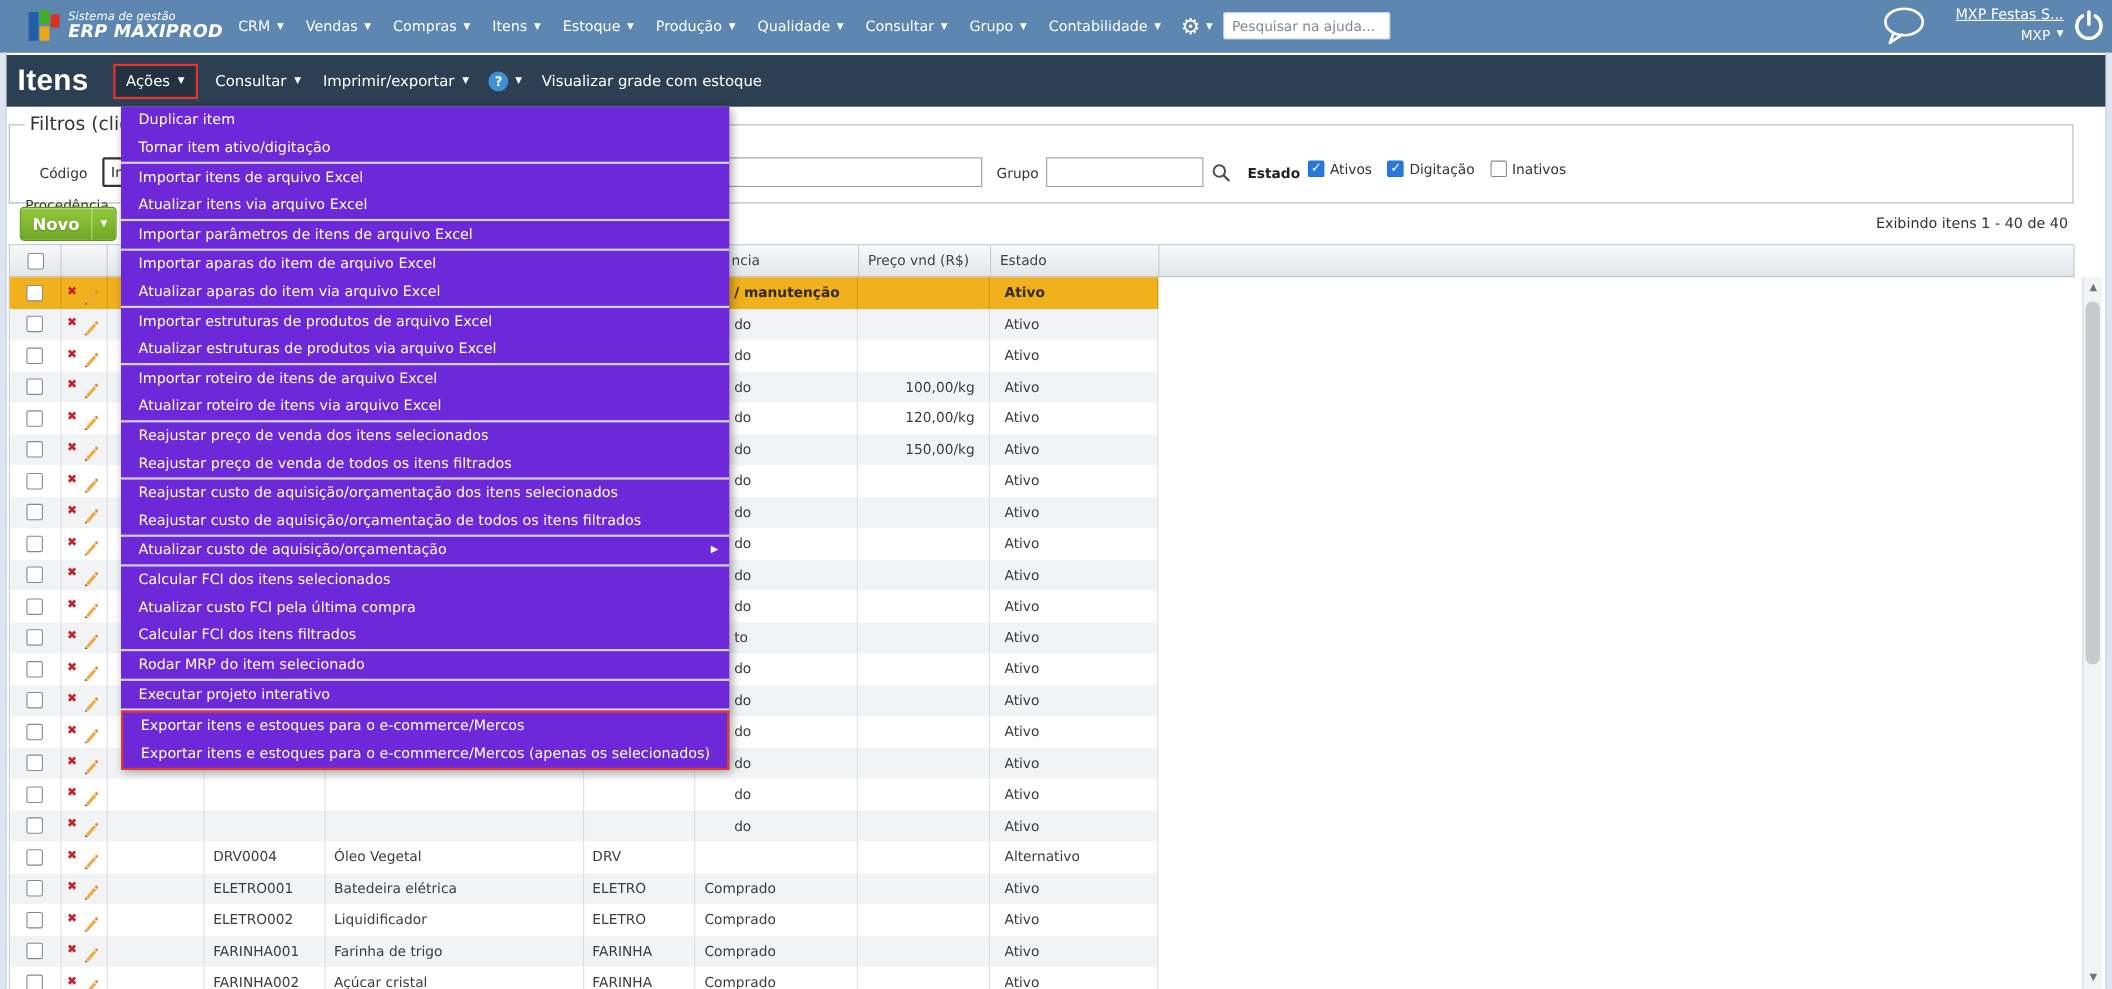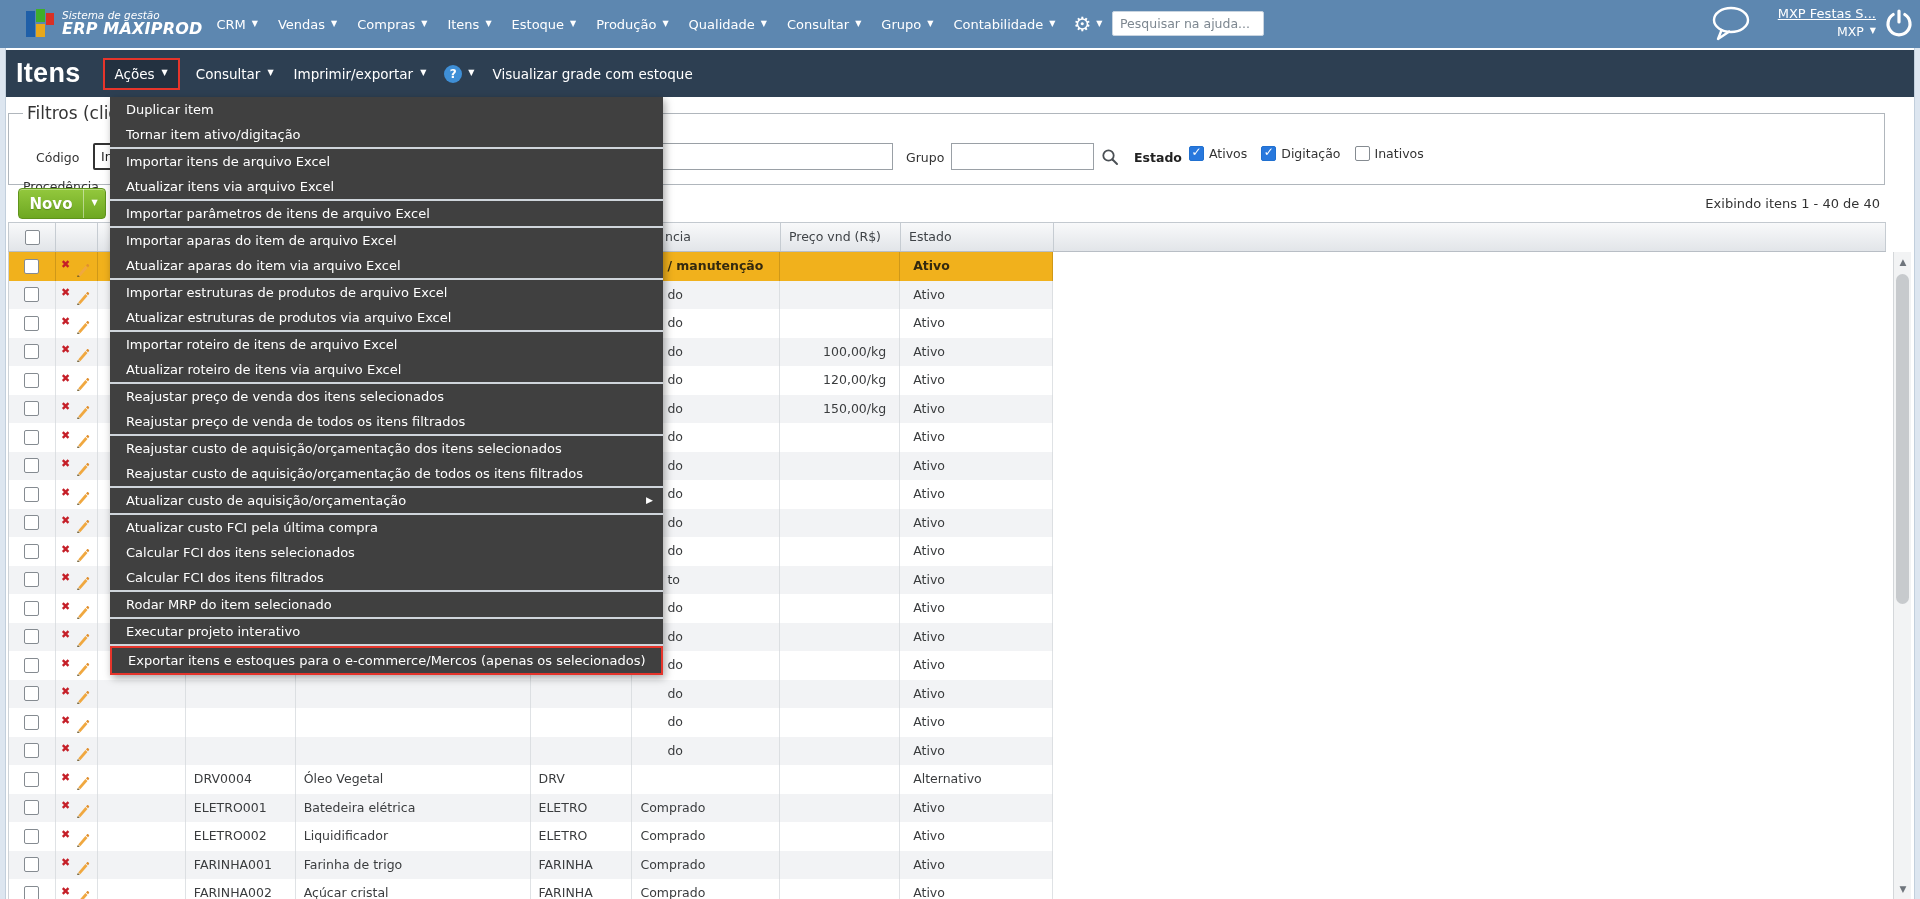--- a/index.html
+++ b/index.html
@@ -90,21 +90,21 @@
   .cell.c-sel { display:flex; align-items:center; justify-content:center; padding-left:0; }
   .cell.c-act { display:flex; align-items:center; gap:5px; padding-left:5px; }
   .cell.c-preco { text-align:right; padding-right:13px; padding-left:0; }
   .cell.c-estado { padding-left:13px; }
   .cell.pad { padding-left:35px; }
   .x-icon { font-size:0; cursor:pointer; }
   .x-icon::after { content:"✖"; font-size:11px; color:#c51f28; font-weight:bold; }
   .pencil-icon { width:15px; height:15px; display:inline-block; cursor:pointer; }
 
   
-  #actions-menu { position:absolute; left:110px; top:97px; width:553px; background:#404040; z-index:50; box-shadow:2px 3px 8px rgba(0,0,0,.35); }
+  #actions-menu { position:absolute; left:110px; top:97px; width:553px; background:#6d28d9; z-index:50; box-shadow:2px 3px 8px rgba(0,0,0,.35); }
   .menu-group { border-bottom:2px solid #cfd5db; }
   .menu-group:last-child { border-bottom:none; }
   .menu-group.highlight { border:2px solid #e6352b; }
   .menu-item { position:relative; height:25px; line-height:25px; padding:0 16px; color:#fff; font-size:13px; white-space:nowrap; overflow:hidden; cursor:pointer; }
   .submenu-arrow { position:absolute; right:10px; top:0; font-size:0; }
   .submenu-arrow::after { content:"▶"; font-size:9px; color:#fff; line-height:25px; }
 
   
   .vscroll { position:absolute; left:1893px; top:252px; width:18px; height:647px; background:#f2f3f4; border-left:1px solid #d4d7da; }
   .sb-btn { position:absolute; left:0; width:18px; height:16px; display:flex; align-items:center; justify-content:center; cursor:pointer; }
@@ -776,28 +776,29 @@
         <div class="menu-item"><span class="mi-label">Reajustar preço de venda de todos os itens filtrados</span></div>
       </div>
       <div class="menu-group">
         <div class="menu-item"><span class="mi-label">Reajustar custo de aquisição/orçamentação dos itens selecionados</span></div>
         <div class="menu-item"><span class="mi-label">Reajustar custo de aquisição/orçamentação de todos os itens filtrados</span></div>
       </div>
       <div class="menu-group">
         <div class="menu-item"><span class="mi-label">Atualizar custo de aquisição/orçamentação</span><span class="submenu-arrow"></span></div>
       </div>
       <div class="menu-group">
+        <div class="menu-item"><span class="mi-label">Calcular FCI dos itens selecionados</span></div>
         <div class="menu-item"><span class="mi-label">Atualizar custo FCI pela última compra</span></div>
-        <div class="menu-item"><span class="mi-label">Calcular FCI dos itens selecionados</span></div>
         <div class="menu-item"><span class="mi-label">Calcular FCI dos itens filtrados</span></div>
       </div>
       <div class="menu-group">
         <div class="menu-item"><span class="mi-label">Rodar MRP do item selecionado</span></div>
       </div>
       <div class="menu-group">
         <div class="menu-item"><span class="mi-label">Executar projeto interativo</span></div>
       </div>
       <div class="menu-group highlight">
+        <div class="menu-item"><span class="mi-label">Exportar itens e estoques para o e-commerce/Mercos</span></div>
         <div class="menu-item"><span class="mi-label">Exportar itens e estoques para o e-commerce/Mercos (apenas os selecionados)</span></div>
       </div>
     </div>
 
 </div>
 
 </body></html>

